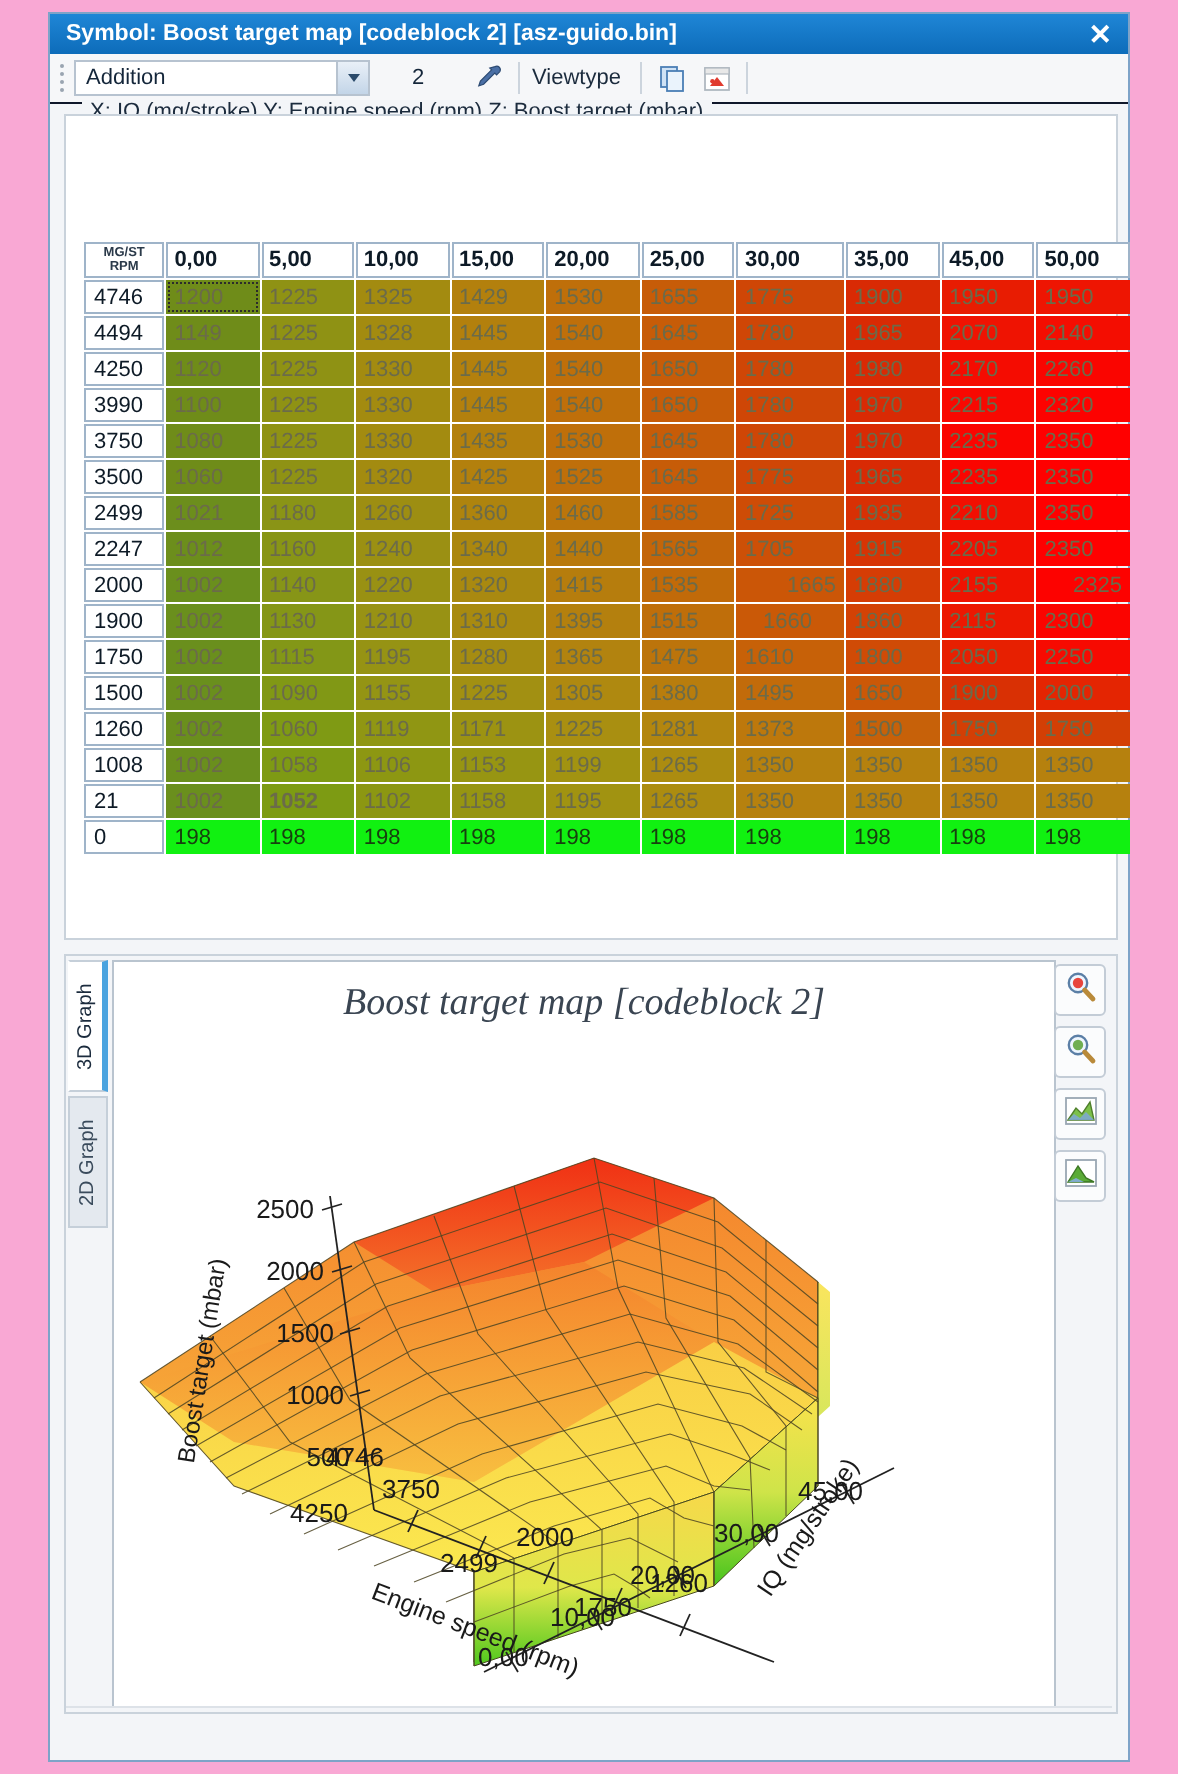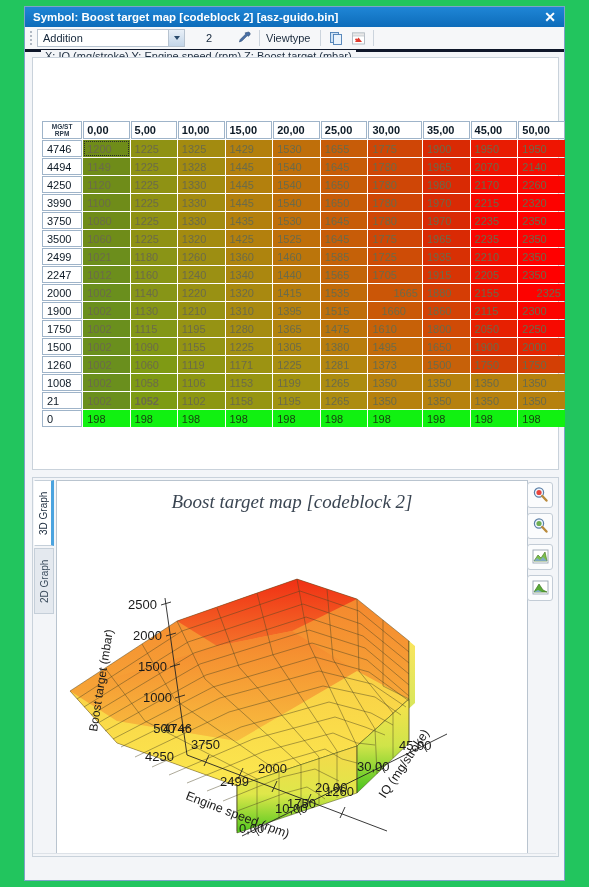--- a/index.html
+++ b/index.html
@@ -4,21 +4,21 @@
 <style>
   html,body{margin:0;padding:0;}
   body{
     width:589px;height:887px;
     background:#ffffff;
     font-family:"Liberation Sans", sans-serif;
     font-size:11px;
     color:#000;
     overflow:hidden;
   }
-  #root{position:relative;width:589px;height:887px;background:#22c55e;}
+  #root{position:relative;width:589px;height:887px;background:#f9a8d4;}
 
   
   .win{
     position:absolute;left:24px;top:6px;width:541px;height:875px;
     background:#f3f5f8;
     border:1px solid #7ea3c8;
     box-sizing:border-box;
   }
   .titlebar{
     height:20px;background:linear-gradient(#1f86d6,#0d6cba);
@@ -29,21 +29,21 @@
     color:#ffffff;font-weight:bold;font-size:11.5px;letter-spacing:0px;
     white-space:nowrap;overflow:hidden;
   }
   .titlebar .closex{
     color:#ffffff;font-size:14px;font-weight:bold;line-height:1;cursor:pointer;
     padding:0 2px;
   }
 
   
   .toolbar{
-    height:25px;background:#f6f7f9;border-bottom:3px solid #0f172a;
+    height:25px;background:#f6f7f9;border-bottom:1px solid #0f172a;
     display:flex;align-items:center;gap:0px;padding-left:2px;box-sizing:border-box;
   }
   .grip{width:8px;height:16px;display:flex;flex-direction:column;justify-content:center;
         align-items:center;gap:2px;}
   .grip i{display:block;width:2px;height:2px;background:#9aa5b1;border-radius:50%;}
   .combo{
     height:18px;min-width:140px;background:#ffffff;border:1px solid #b7c3d0;
     display:flex;align-items:center;justify-content:space-between;
     padding:0 0 0 5px;box-sizing:border-box;margin-left:2px;
   }

